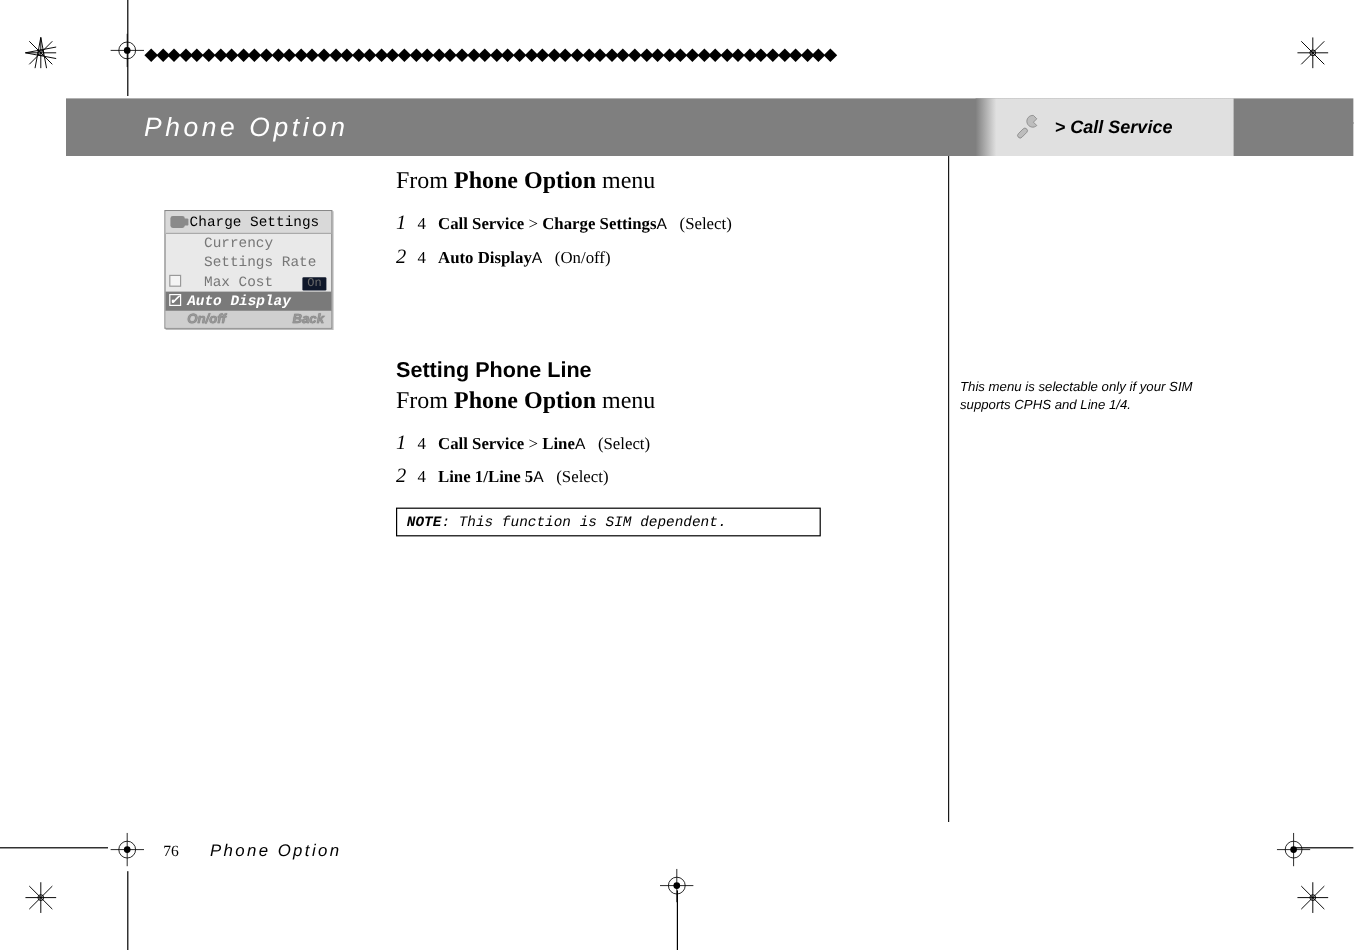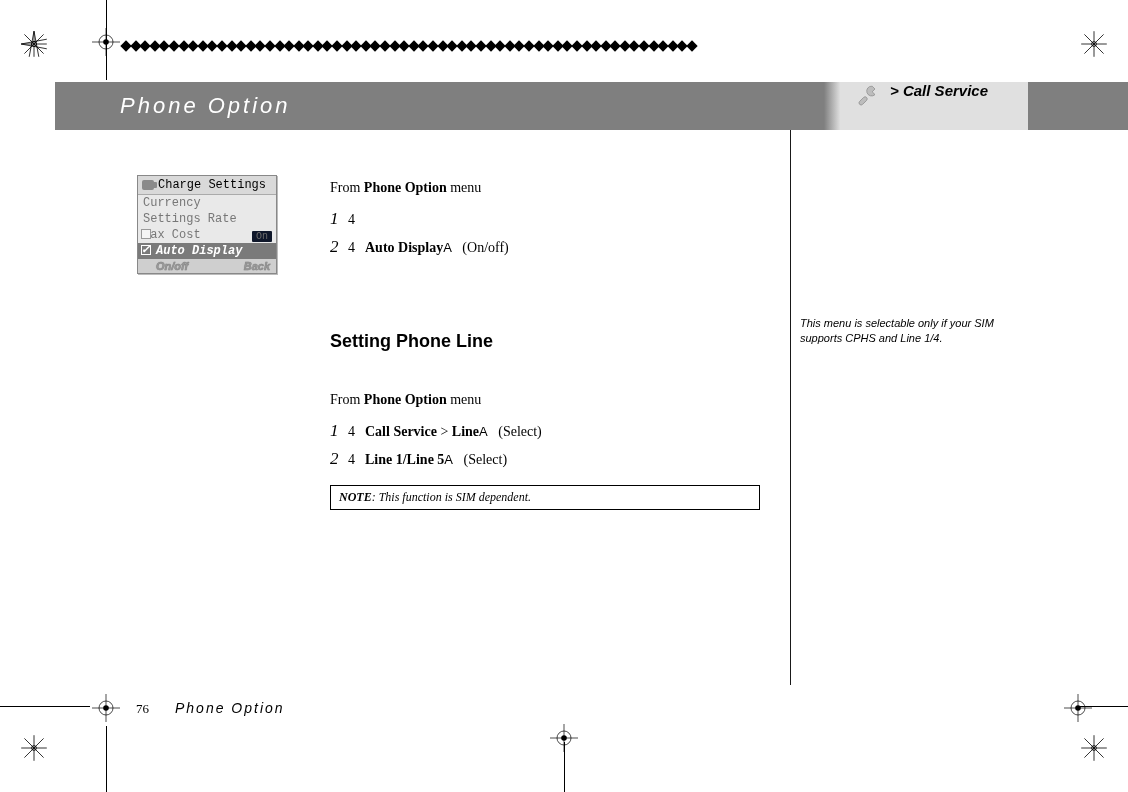--- a/index.html
+++ b/index.html
@@ -10,53 +10,53 @@
   .regmark svg { width: 100%; height: 100%; }
   .sunburst { position: absolute; width: 32px; height: 32px; }
   .sunburst svg { width: 100%; height: 100%; }
   .crossline { position: absolute; background: #000; }
   .crossline.h { height: 1px; }
   .crossline.v { width: 1px; }
 
   
   .header-bar { position: absolute; left: 55px; right: 0; top: 82px; height: 48px; background: #7f7f7f; display: flex; align-items: center; }
   .header-title { font-family: Verdana, Geneva, sans-serif; font-size: 22px; color: #fff; letter-spacing: 3px; margin-left: 65px; font-weight: 400; font-style: italic; }
-  .header-right { position: absolute; right: 100px; top: 0; bottom: 0; display: flex; background: linear-gradient(to right, #7f7f7f 0%, #e0e0e0 8%, #e0e0e0 100%); padding-left: 30px; padding-right: 40px; }
+  .header-right { position: absolute; right: 100px; top: 0; bottom: 0; display: flex; align-items: center; background: linear-gradient(to right, #7f7f7f 0%, #e0e0e0 8%, #e0e0e0 100%); padding-left: 30px; padding-right: 51px; }
   .header-right .icon { width: 28px; height: 28px; margin-right: 8px; position: relative; }
   .header-right .crumb { font-family: Arial, sans-serif; font-size: 15px; font-weight: bold; font-style: italic; color: #000; }
 
   
   .diamond-strip { position: absolute; left: 122px; top: 40px; height: 12px; display: flex; }
   .diamond-strip span { width: 8px; height: 8px; background: #000; transform: rotate(45deg); margin-right: 1.6px; margin-top: 2px; }
 
   
   .content { position: absolute; left: 330px; top: 140px; width: 460px; }
   .section-heading { font-family: Arial, Helvetica, sans-serif; font-weight: bold; font-size: 18px; margin-bottom: 4px; }
-  .from-line { font-size: 14px; margin-bottom: 10px; margin-top: 40px; }
+  .from-line { font-size: 20px; margin-bottom: 10px; }
   .from-line .bold { font-weight: bold; }
 
   .step { font-size: 14px; line-height: 1.5; margin-bottom: 2px; display: flex; align-items: baseline; }
   .step .num { font-family: 'Comic Sans MS', cursive; font-style: italic; font-size: 17px; width: 18px; display: inline-block; }
   .step .four { font-family: Georgia, serif; font-size: 14px; margin-right: 10px; }
   .step .body { }
   .step .bold { font-weight: bold; }
   .step .arrow { font-family: Arial, sans-serif; font-size: 13px; }
   .step .action { font-size: 14px; }
 
   .spacer { height: 70px; }
 
-  .note-box { border: 1px solid #000; padding: 4px 8px; font-family: Liberation Serif, serif; font-size: 12px; font-style: italic; margin-top: 14px; width: 430px; }
+  .note-box { border: 1px solid #000; padding: 4px 8px; font-family: Liberation Mono, monospace; font-size: 12px; font-style: italic; margin-top: 14px; width: 354px; }
   .note-box .nb { font-weight: bold; font-style: italic; }
 
   
   .phone-mock { position: absolute; left: 137px; top: 175px; width: 140px; border: 1px solid #888; background: #e9e9e9; font-family: 'Courier New', monospace; font-size: 12px; box-shadow: 1px 1px 0 #bbb; }
   .pm-title { background: #d9d9d9; padding: 2px 4px; display: flex; align-items: center; border-bottom: 1px solid #aaa; }
   .pm-title .bullet { width: 12px; height: 10px; background: #8a8a8a; border-radius: 2px; margin-right: 4px; position: relative; }
   .pm-title .bullet::after { content: ""; position: absolute; right: -3px; top: 2px; width: 4px; height: 6px; background: #8a8a8a; border-radius: 1px; }
-  .pm-row { padding: 1px 6px 1px 5px; color: #777; position: relative; }
+  .pm-row { padding: 1px 6px 1px 32px; color: #777; position: relative; }
   .pm-row .chk { position: absolute; left: 3px; top: 2px; width: 10px; height: 10px; border: 1px solid #999; background: #f4f4f4; }
   .pm-row .chk.filled::after { content: "✓"; position: absolute; left: -1px; top: -3px; font-size: 11px; color: #555; }
   .pm-row.max { display: flex; justify-content: space-between; align-items: flex-end; padding-right: 4px; }
   .pm-row.max .badge { background: #0f172a; color: #6a6a6a; font-size: 10px; padding: 0 4px; border-radius: 1px; }
   .pm-row.sel { background: #7a7a7a; color: #fff; font-style: italic; font-weight: bold; padding-left: 18px; }
   .pm-row.sel .chk { border-color: #fff; background: #7a7a7a; }
   .pm-row.sel .chk.filled::after { color: #fff; }
   .pm-foot { display: flex; justify-content: space-between; background: #cfcfcf; font-size: 11px; color: #fff; font-style: italic; padding: 1px 6px; font-weight: bold; }
   .pm-foot span { text-shadow: 0 0 1px #888; color: #d0d0d0; -webkit-text-stroke: 0.4px #888; }
   .pm-foot .lbl { color: #999; font-style: italic; font-family: Arial, sans-serif; padding-left: 12px; }
@@ -283,20 +283,21 @@
 </div>
 
 <div class="content">
   <div class="from-line">
     <span>From </span><span class="bold">Phone Option</span><span> menu</span>
   </div>
   <div id="steps1">
       <div class="step">
         <span class="num">1</span>
         <span class="four">4</span>
+        <span class="body"><span class="bold">Call Service</span> &gt; <span class="bold">Charge Settings</span><span class="arrow">A</span>&nbsp;&nbsp;&nbsp;<span class="action">(Select)</span></span>
       </div>
       <div class="step">
         <span class="num">2</span>
         <span class="four">4</span>
         <span class="body"><span class="bold">Auto Display</span><span class="arrow">A</span>&nbsp;&nbsp;&nbsp;<span class="action">(On/off)</span></span>
       </div>
     </div>
 
   <div class="spacer"></div>
 

